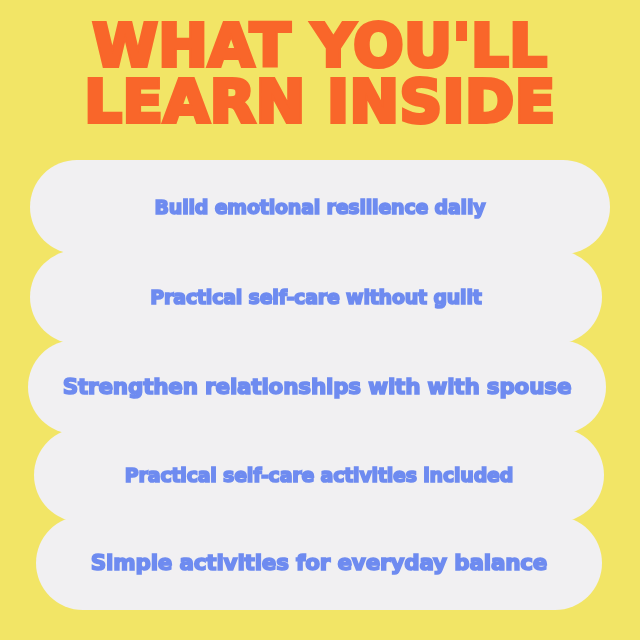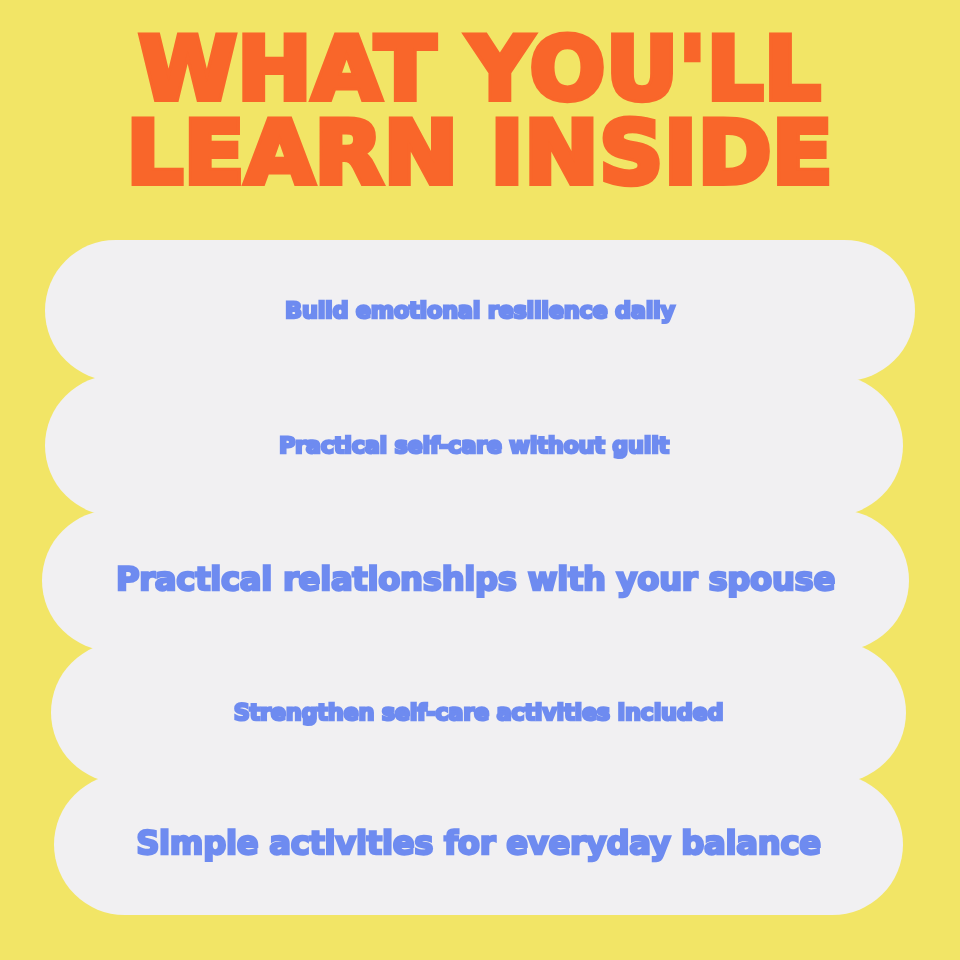--- a/index.html
+++ b/index.html
@@ -55,21 +55,21 @@
     border-radius: 999px;
     display: flex;
     align-items: center;
     justify-content: center;
     height: 94px;
   }
 
   .pill-label {
     font-family: "DejaVu Sans", sans-serif;
     font-weight: 700;
-    font-size: 15px;
+    font-size: 19px;
     line-height: 1;
     letter-spacing: -0.2px;
     color: #6E8BF0;
     -webkit-text-stroke: 1.6px #6E8BF0;
     paint-order: stroke fill;
     white-space: nowrap;
     text-align: center;
   }
 
   
@@ -94,24 +94,24 @@
 
   <div class="pill pill-1">
     <span class="pill-label">Build emotional resilience daily</span>
   </div>
 
   <div class="pill pill-2">
     <span class="pill-label">Practical self-care without guilt</span>
   </div>
 
   <div class="pill pill-3">
-    <span class="pill-label">Practical relationships with your spouse</span>
+    <span class="pill-label">Strengthen relationships with with spouse</span>
   </div>
 
   <div class="pill pill-4">
-    <span class="pill-label">Strengthen self-care activities included</span>
+    <span class="pill-label">Practical self-care activities included</span>
   </div>
 
   <div class="pill pill-5">
     <span class="pill-label">Simple activities for everyday balance</span>
   </div>
 
 </div>
 
 </body></html>

